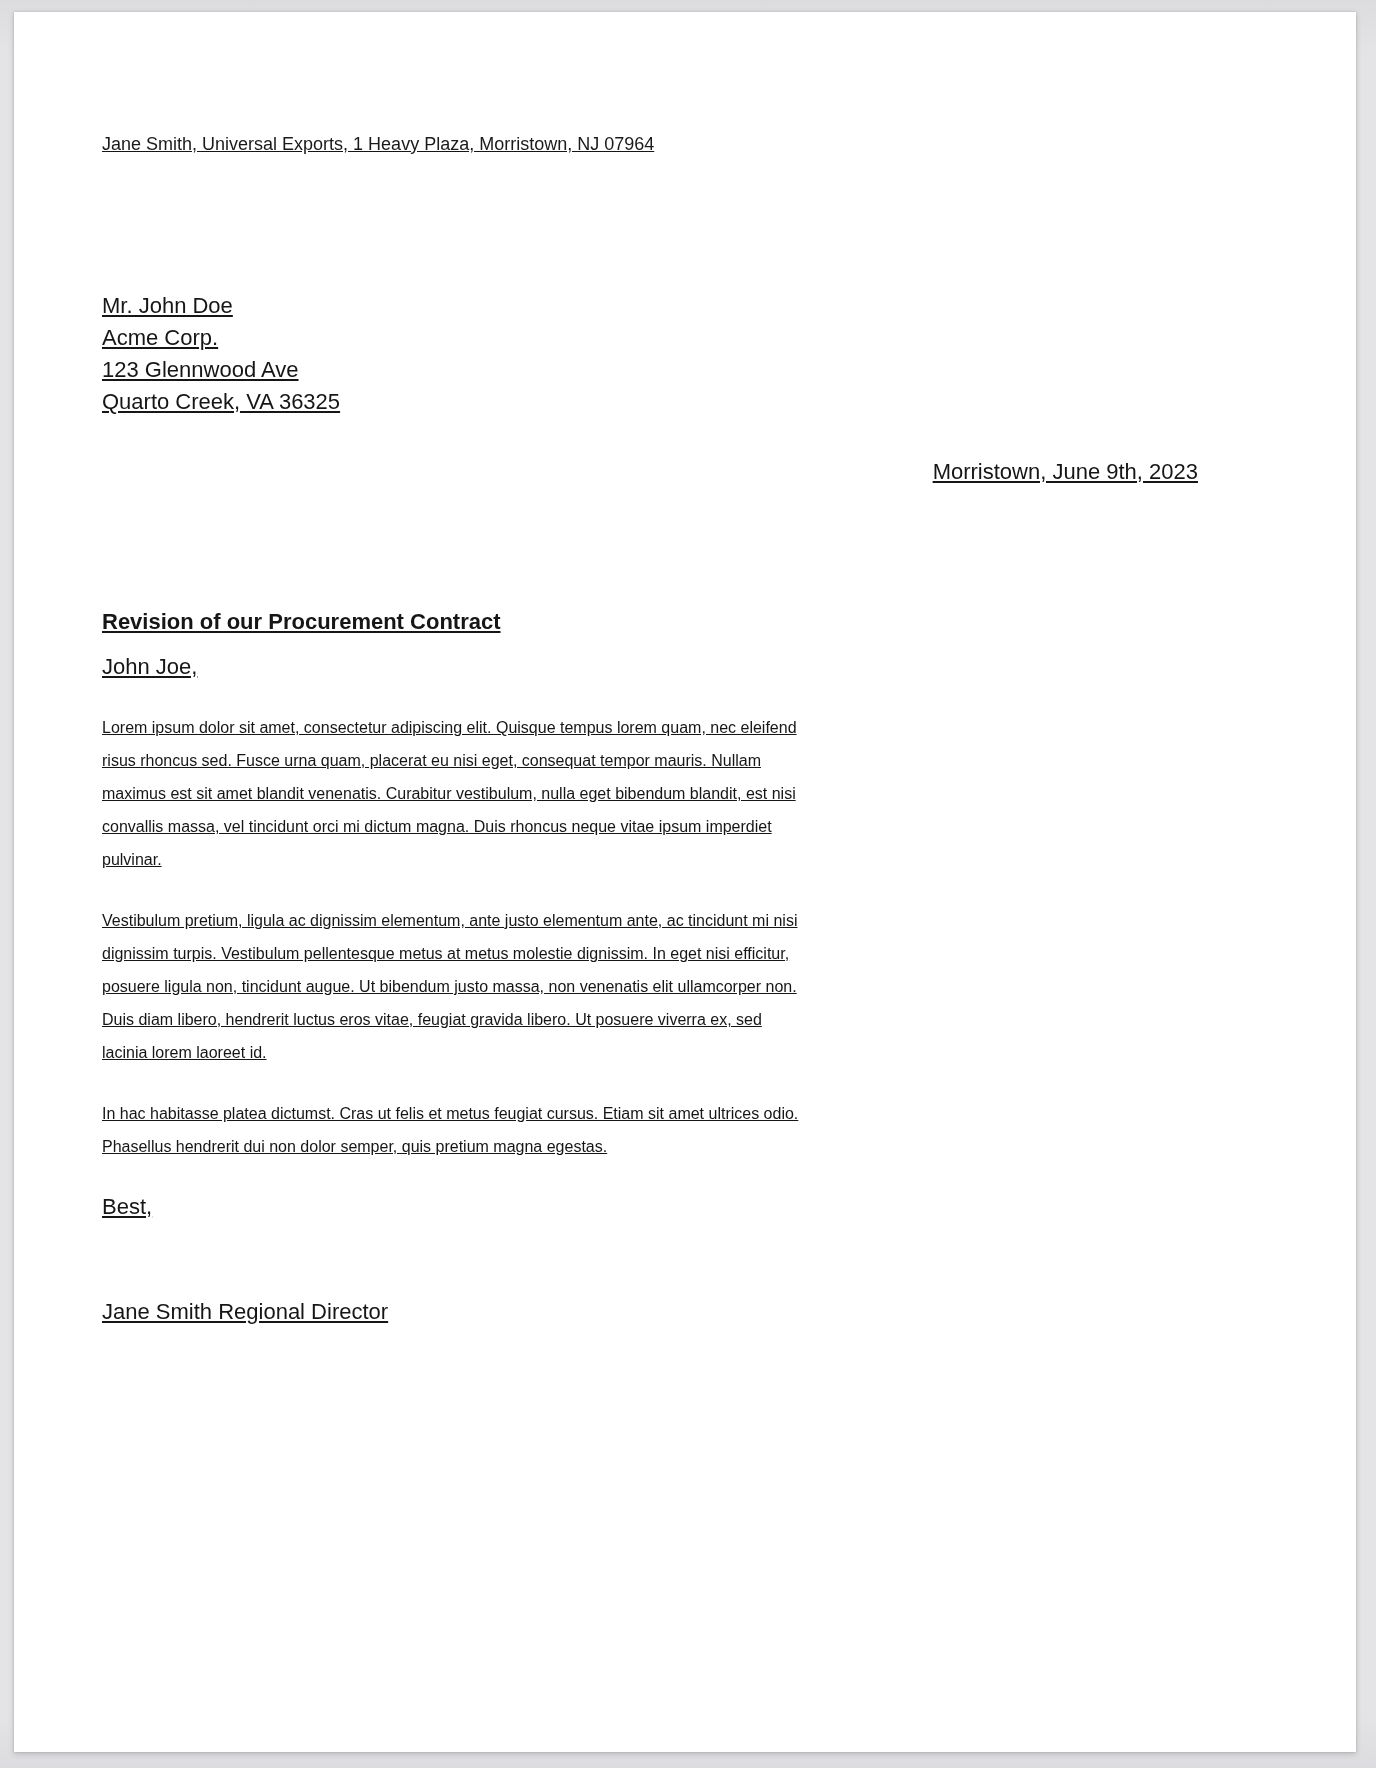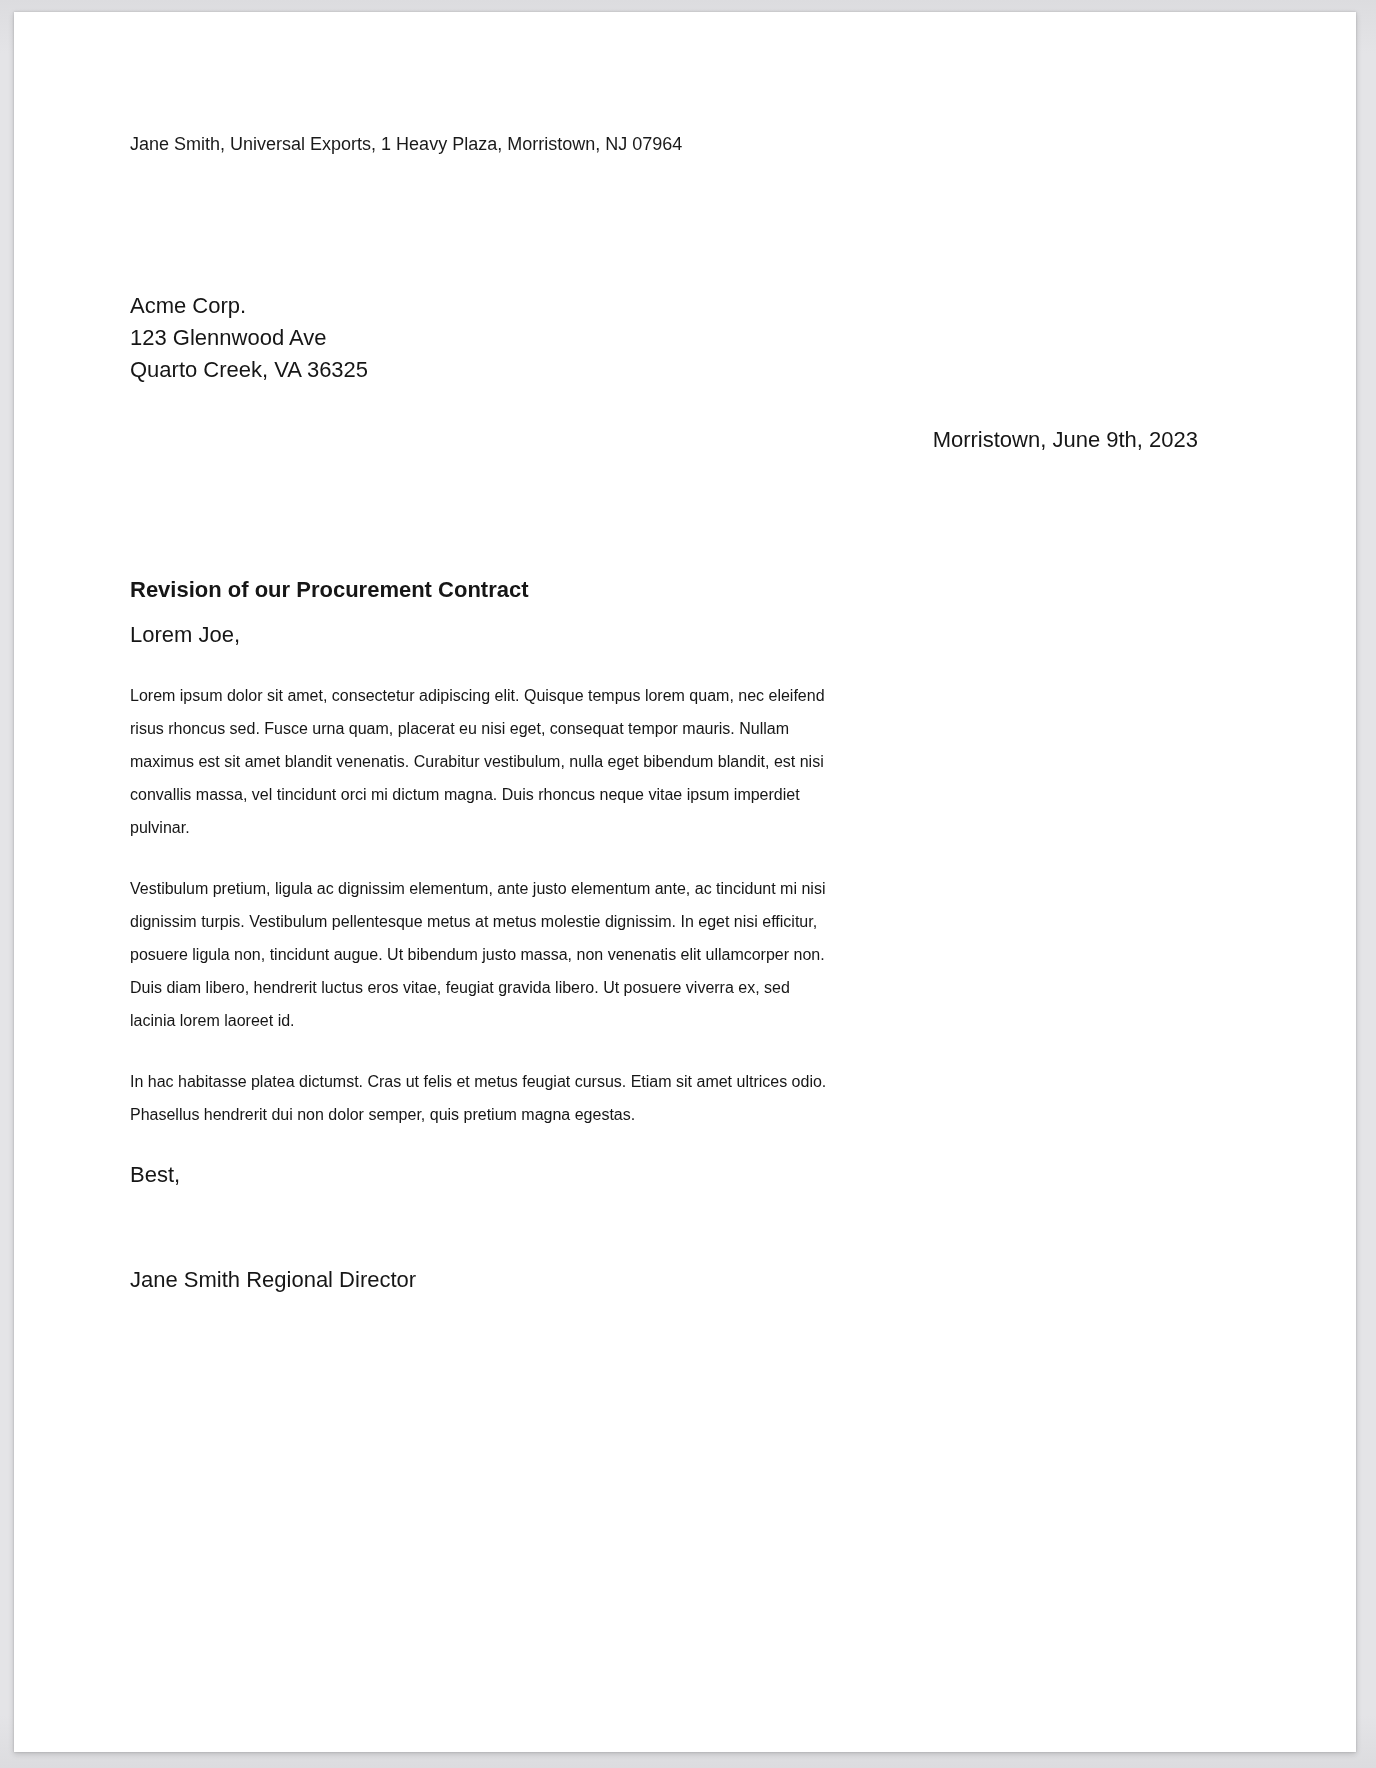--- a/index.html
+++ b/index.html
@@ -19,22 +19,23 @@
   }
   .page {
     position: absolute;
     left: 14px;
     top: 12px;
     width: 1342px;
     height: 1740px;
     background: #ffffff;
     box-shadow: 0 0 2px rgba(0,0,0,0.18), 0 2px 6px rgba(0,0,0,0.16);
     box-sizing: border-box;
-    padding: 121px 158px 0 116px;
+    padding: 121px 158px 0 88px;
     color: #161616;
+    text-decoration: underline;
   }
   .sender-line {
     font-size: 18px;
     line-height: 22px;
     color: #1a1a1a;
     white-space: nowrap;
   }
   .recipient {
     margin-top: 135px;
     font-size: 22px;
@@ -76,30 +77,31 @@
 </style>
 </head>
 <body>
 
 <div class="canvas">
   <div class="page">
 
     <div class="sender-line">Jane Smith, Universal Exports, 1 Heavy Plaza, Morristown, NJ 07964</div>
 
     <div class="recipient">
+      <div>Mr. John Doe</div>
       <div>Acme Corp.</div>
       <div>123 Glennwood Ave</div>
       <div>Quarto Creek, VA 36325</div>
     </div>
 
     <div class="date-line">Morristown, June 9th, 2023</div>
 
     <div class="subject-line">Revision of our Procurement Contract</div>
 
-    <div class="salutation">Lorem Joe,</div>
+    <div class="salutation">John Joe,</div>
 
     <p class="para">Lorem ipsum dolor sit amet, consectetur adipiscing elit. Quisque tempus lorem quam, nec eleifend
 risus rhoncus sed. Fusce urna quam, placerat eu nisi eget, consequat tempor mauris. Nullam
 maximus est sit amet blandit venenatis. Curabitur vestibulum, nulla eget bibendum blandit, est nisi
 convallis massa, vel tincidunt orci mi dictum magna. Duis rhoncus neque vitae ipsum imperdiet
 pulvinar.</p>
 
     <p class="para">Vestibulum pretium, ligula ac dignissim elementum, ante justo elementum ante, ac tincidunt mi nisi
 dignissim turpis. Vestibulum pellentesque metus at metus molestie dignissim. In eget nisi efficitur,
 posuere ligula non, tincidunt augue. Ut bibendum justo massa, non venenatis elit ullamcorper non.

